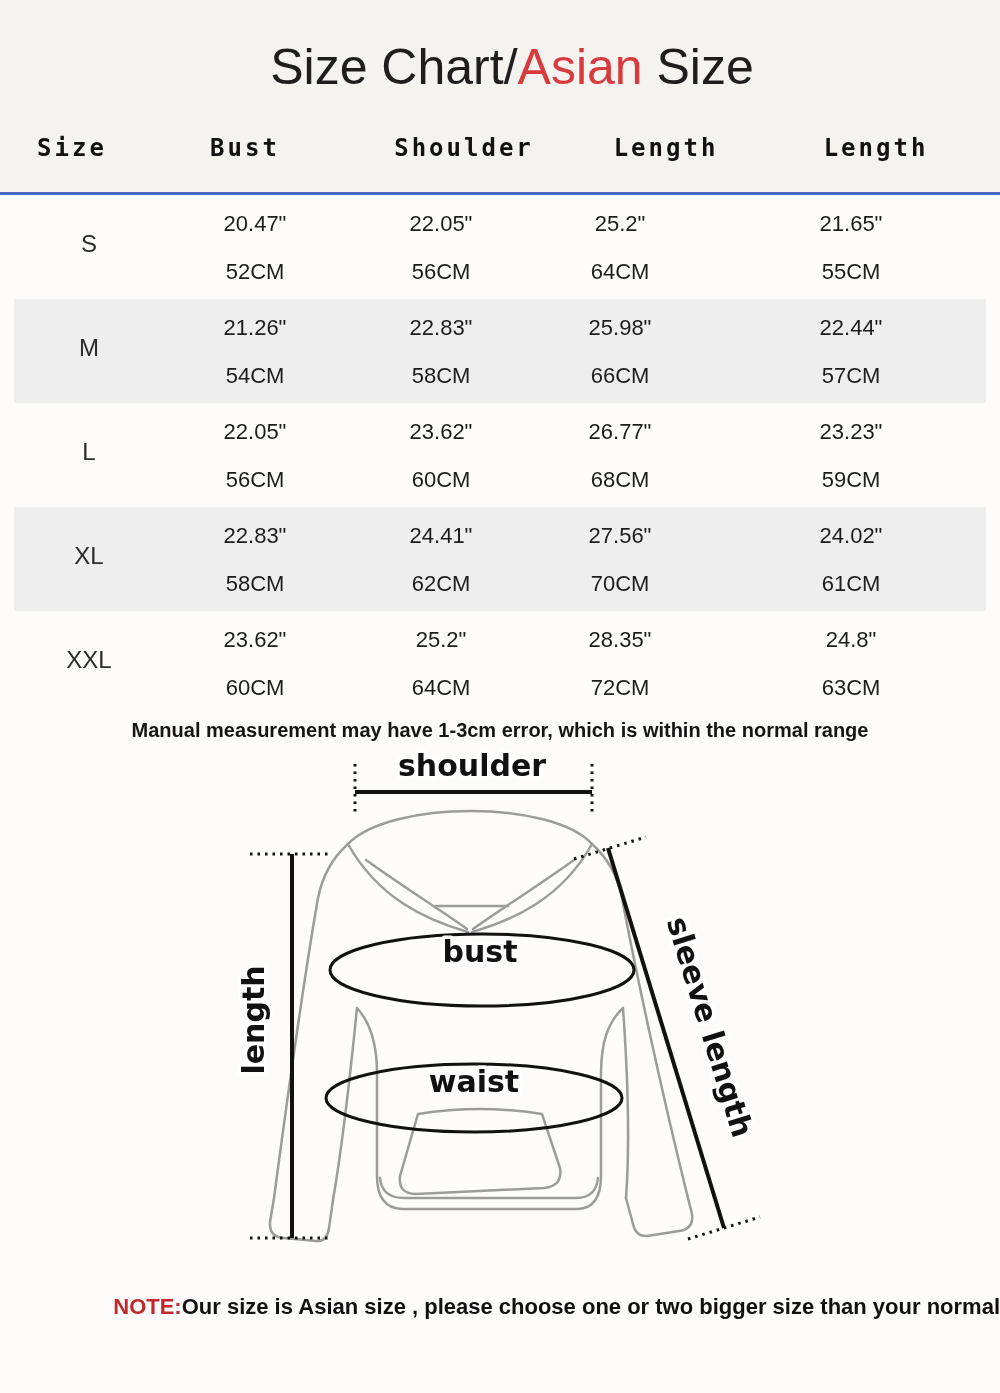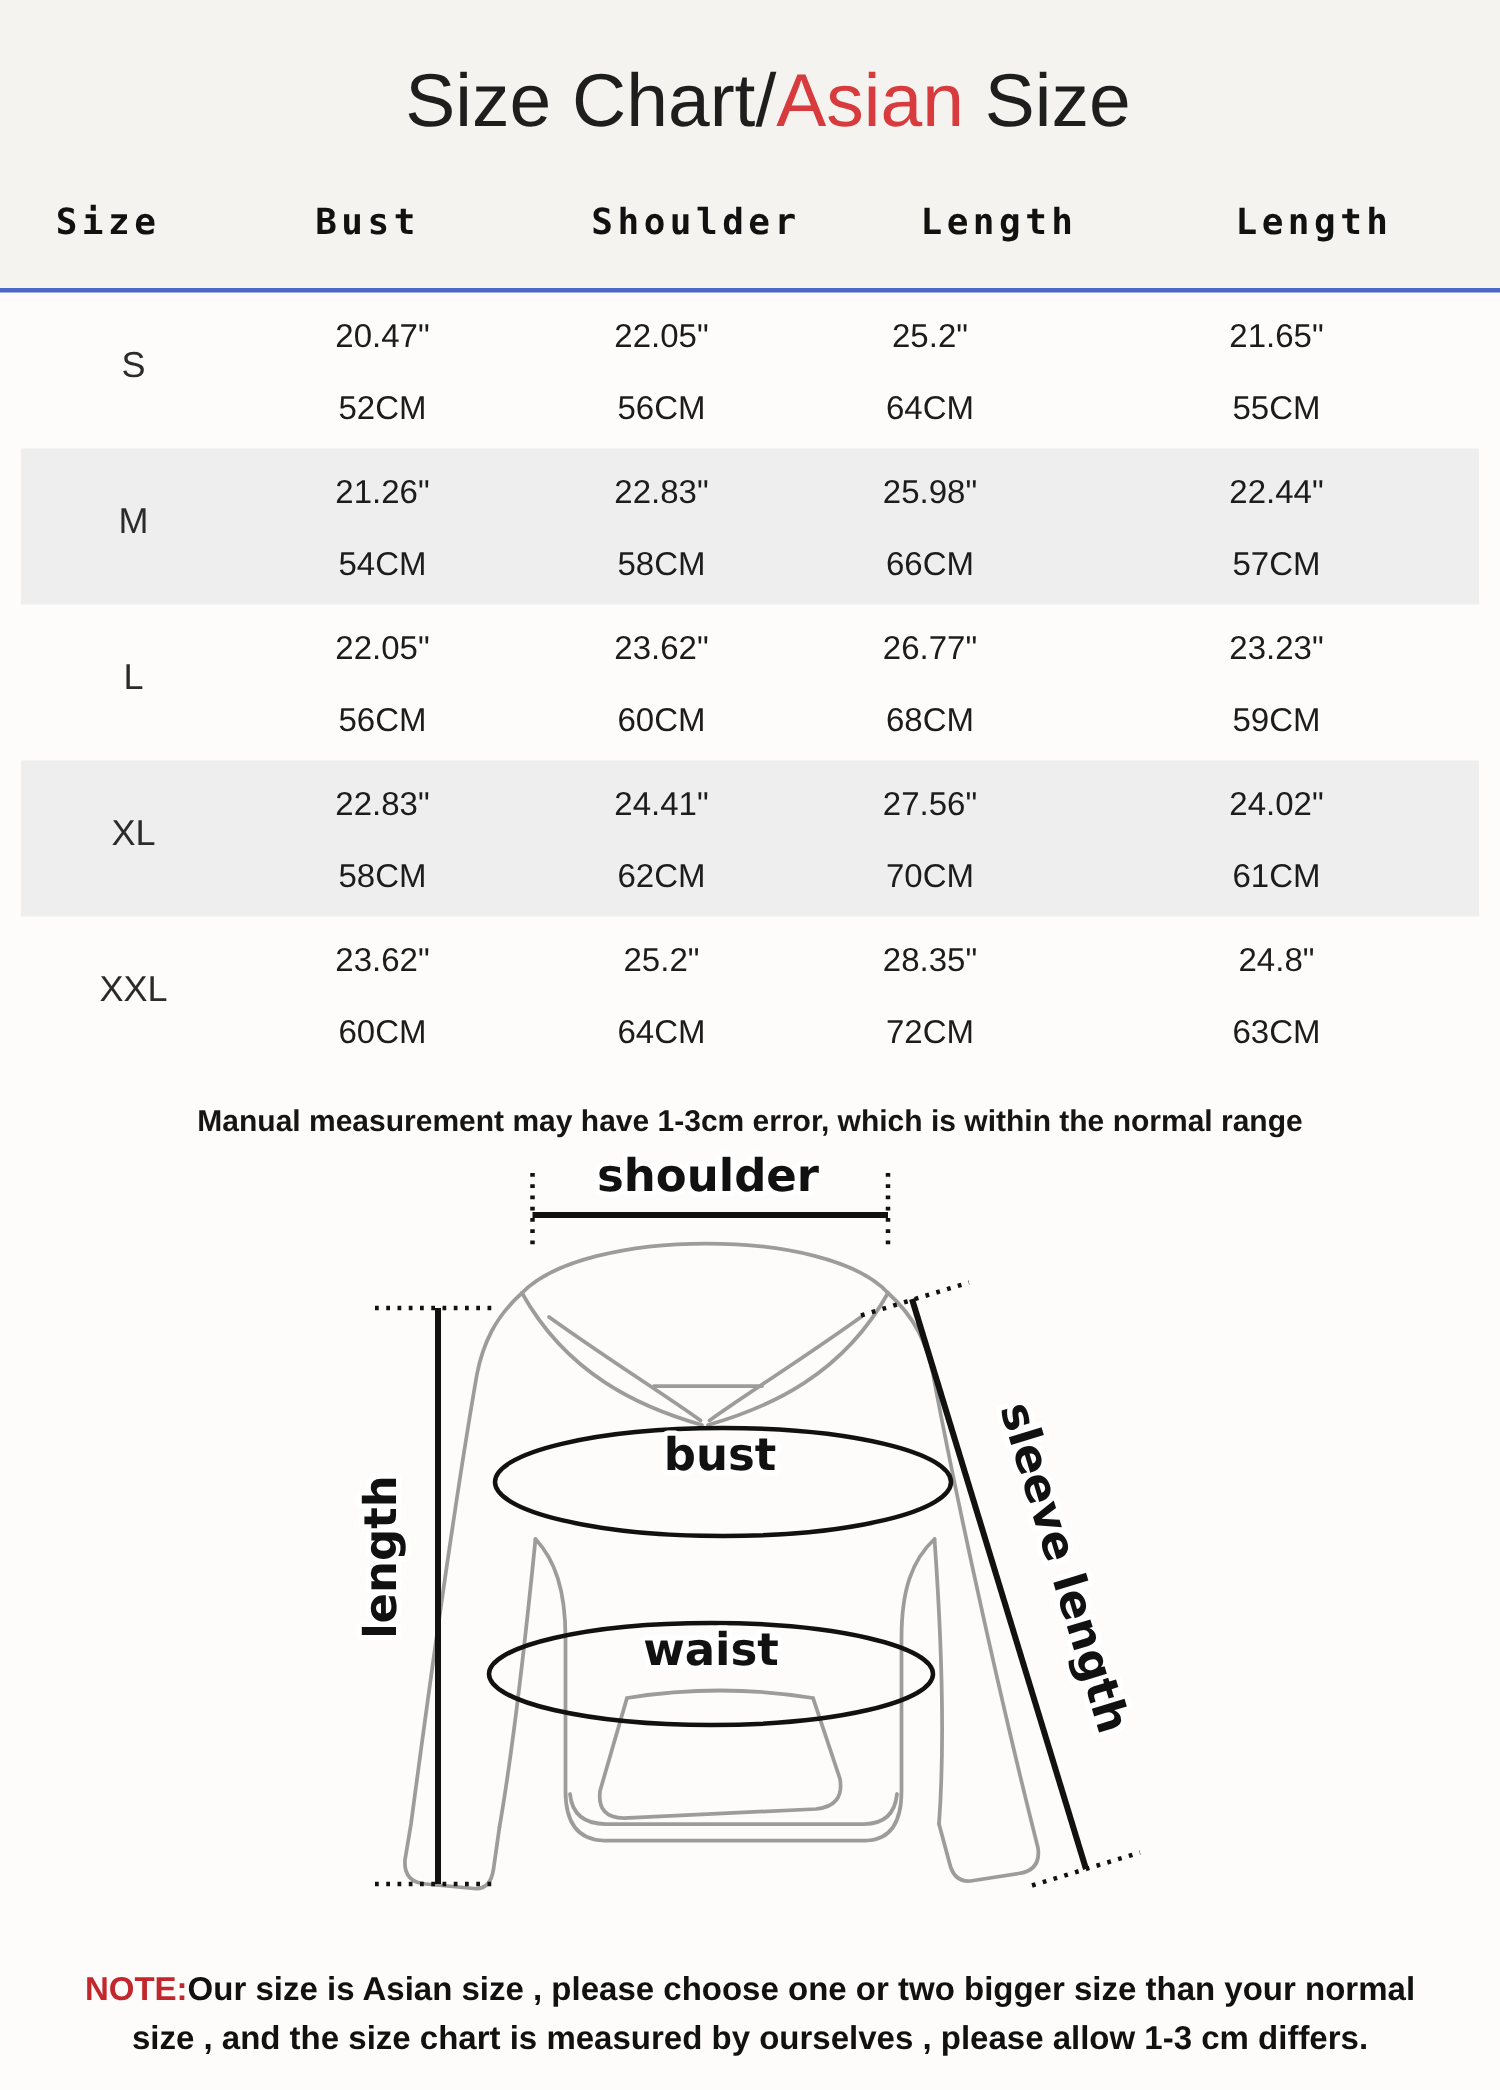--- a/index.html
+++ b/index.html
@@ -40,31 +40,31 @@
   .size-cell{
     left:8.9%;top:50%;transform:translate(-50%,-60%);
     font-size:24px;color:#2b2b2b;
   }
   .m-cell{display:flex;flex-direction:column;justify-content:space-between;
     top:0;bottom:0;padding:16px 0 14px 0;align-items:center;}
   .c1{left:25.5%;} .c2{left:44.1%;} .c3{left:62.0%;} .c4{left:85.1%;}
   .m-cell .in,.m-cell .cm{font-size:22px;color:#1c1c1c;}
   
   .disclaimer{
-    margin-top:22px;text-align:center;
+    margin-top:4px;text-align:center;
     font-size:20px;font-weight:700;color:#151515;
   }
   
   .diagram-wrap{width:540px;margin:6px auto 0 auto;}
   svg text{font-family:"DejaVu Sans", sans-serif;}
   .meas-label{font-size:30px;font-weight:600;fill:#111;
     paint-order:stroke;stroke:#ffffff;stroke-width:7px;stroke-linejoin:round;}
   
   .note{
-    margin-top:18px;text-align:center;
+    margin-top:18px;text-align:right;
     font-size:22px;font-weight:700;color:#111;line-height:33px;
   }
   .note .note-label{color:#c1272d;}
 </style>
 </head>
 <body>
 
 <div class="top-band">
   <div class="title"><span>Size Chart/</span><span class="hl">Asian</span><span> Size</span></div>
   <span class="thead-cell h-size">Size</span>
@@ -214,14 +214,13 @@
     <text class="meas-label" x="242" y="28" text-anchor="middle">shoulder</text>
     <text class="meas-label" x="34" y="272" text-anchor="middle" transform="rotate(-90 34 272)">length</text>
     <text class="meas-label" x="250" y="214" text-anchor="middle">bust</text>
     <text class="meas-label" x="244" y="344" text-anchor="middle">waist</text>
     <text class="meas-label" x="470" y="282" text-anchor="middle" transform="rotate(73 470 282)">sleeve length</text>
   </svg>
 </div>
 
 <div class="note">
   <span class="note-label">NOTE:</span><span>Our size is Asian size , please choose one or two bigger size than your normal</span><br>
-  <span>size , and the size chart is measured by ourselves , please allow 1-3 cm differs.</span>
 </div>
 
 </body></html>

